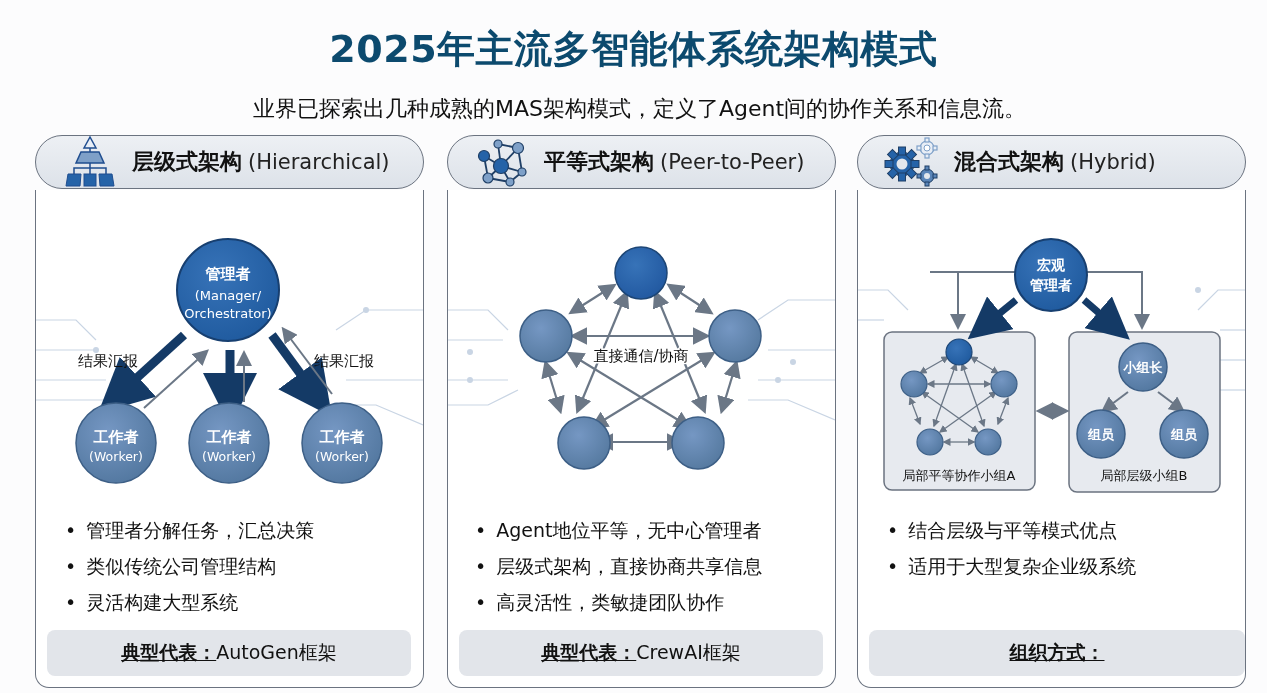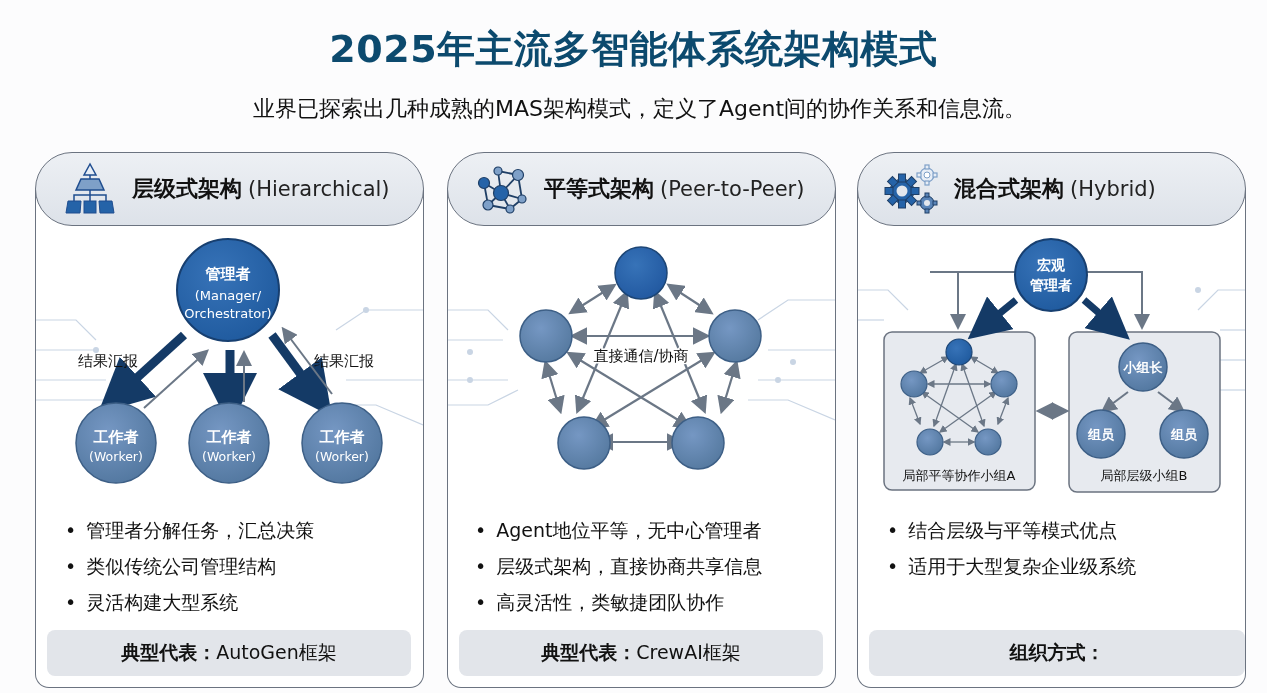--- a/index.html
+++ b/index.html
@@ -19,40 +19,40 @@
     position: absolute; left: 6px; top: 94px; width: 1267px;
     text-align: center; font-size: 22px; color: #111;
   }
   .panel {
     position: absolute; top: 190px; height: 498px;
     border: 1.5px solid #6b7380; border-top: none;
     border-radius: 0 0 14px 14px;
     background: #fff;
   }
   .pill {
-    position: absolute; top: 152px; height: 74px;
+    position: absolute; top: 135px; height: 54px;
     border: 1.5px solid #6b7380; border-radius: 37px;
     background: linear-gradient(#edf0f4, #dde2e9);
     display: flex; align-items: center; padding-left: 26px;
   }
   .pill .icon { width: 56px; height: 56px; margin-right: 14px; flex: none; }
   .pill .label { font-size: 22px; font-weight: bold; color: #111; white-space: nowrap; }
   .pill .label-en { font-size: 21px; font-weight: normal; color: #222; margin-left: 6px; white-space: nowrap; }
   .diagram { position: absolute; }
   .bullets {
     position: absolute; list-style: none; font-size: 19px; line-height: 36px; color: #111;
   }
   .bullets li::before { content: "•"; margin-right: 10px; }
   .footer {
     position: absolute; top: 630px; height: 46px;
     background: #e2e5ea; border-radius: 8px;
     display: flex; align-items: center; justify-content: center;
     font-size: 19px; color: #111;
   }
-  .footer b { font-weight: bold; }
+  .footer b { font-weight: bold; text-decoration: underline; }
   .circuit line, .circuit polyline { stroke: #c9d5e4; stroke-width: 1.2; fill: none; }
   .circuit circle { fill: #c9d5e4; }
   svg text { font-family: "DejaVu Sans", "Liberation Sans", sans-serif; }
 </style>
 </head>
 <body>
 
 <div class="title">2025年主流多智能体系统架构模式</div>
 <div class="subtitle">业界已探索出几种成熟的MAS架构模式，定义了Agent间的协作关系和信息流。</div>
 

